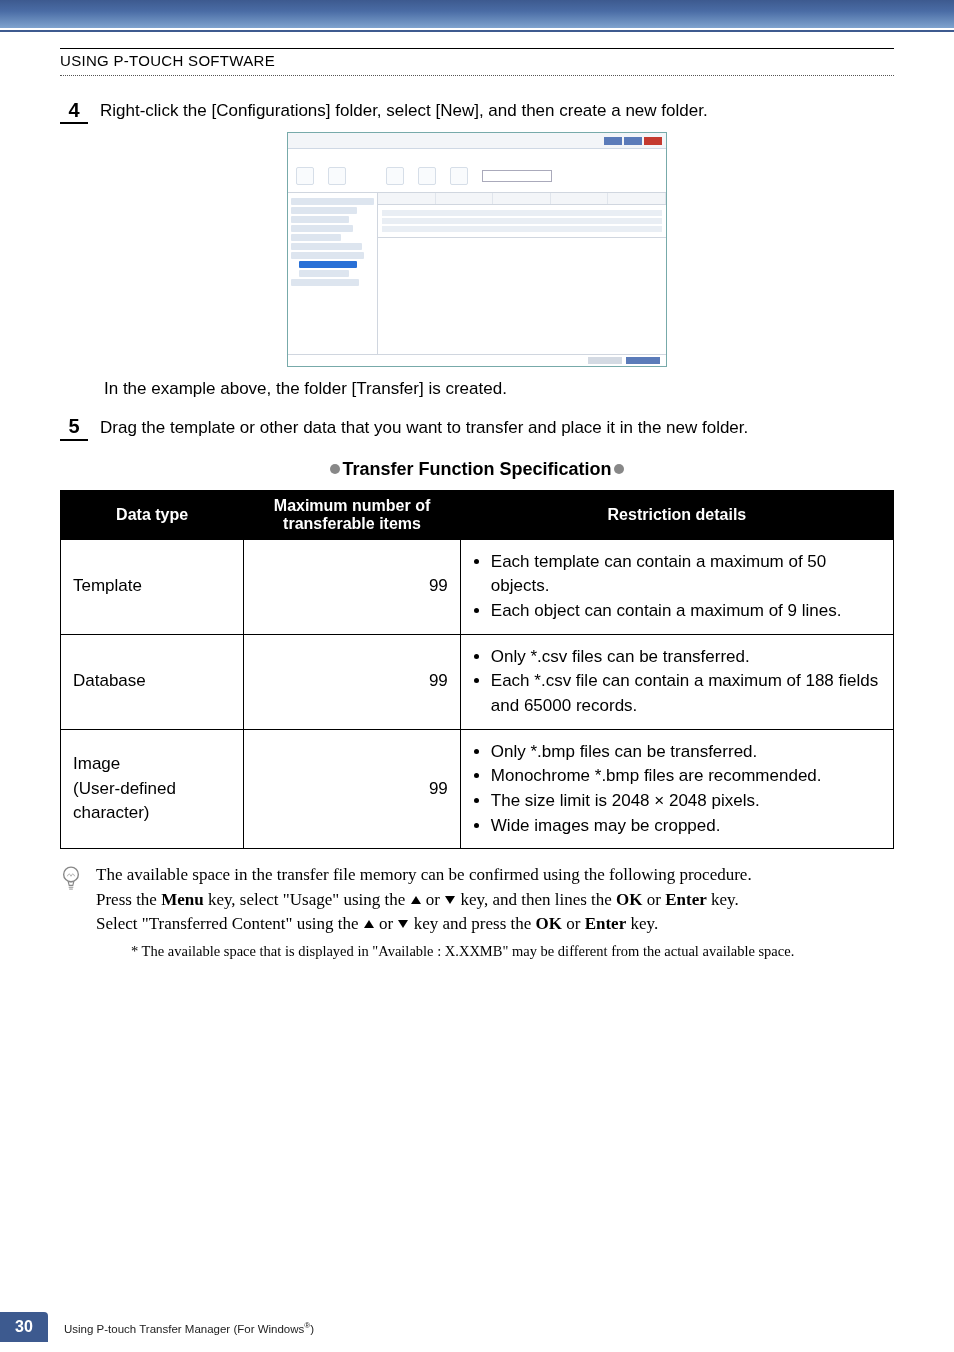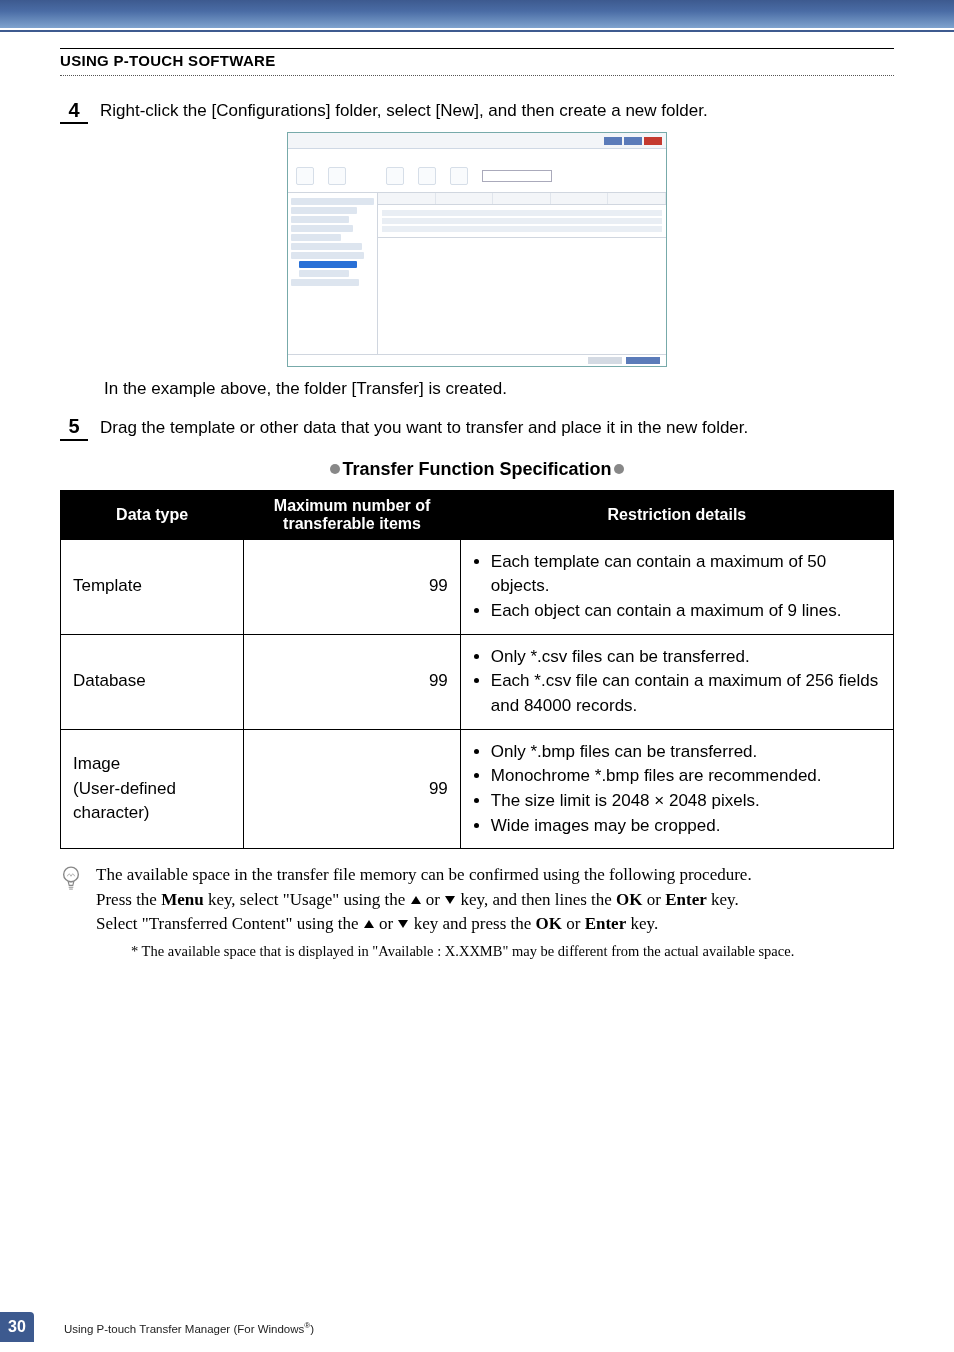--- a/index.html
+++ b/index.html
@@ -4,21 +4,21 @@
 <style>
   * { margin: 0; padding: 0; box-sizing: border-box; }
   body { font-family: Arial, Helvetica, sans-serif; font-size: 17px; color: #000; background: #fff; width: 954px; }
 
   .top-band { height: 28px; background: linear-gradient(#3d5a8f 0%, #4a6ca5 40%, #7fa3ce 100%); }
   .top-sep { height: 2px; background: #3d5a8f; margin-top: 2px; }
 
   .content { padding: 16px 60px 40px 60px; }
 
   .section-header {
-    font-weight: bold; font-size: 15px; letter-spacing: .3px;
+    font-weight: normal; font-size: 15px; letter-spacing: .3px;
     border-top: 1px solid #000; border-bottom: 1px dotted #555;
     padding: 3px 0 6px 0; margin-bottom: 22px;
   }
 
   .step-row { display: flex; gap: 12px; margin: 4px 0 8px 0; }
   .step-num {
     min-width: 28px; height: 26px; display: flex; align-items: center; justify-content: center;
     font-weight: bold; font-size: 20px; border-bottom: 2px solid #000;
     font-family: Arial, sans-serif;
   }
@@ -66,21 +66,21 @@
   .note-icon { width: 26px; padding-top: 2px; }
   .bulb-svg { width: 22px; height: 28px; }
   .note-text { flex: 1; font-family: Georgia, 'Times New Roman', serif; font-size: 17px; line-height: 1.45; }
   .note-text .arrow { display: inline-block; width: 0; height: 0; border-left: 5px solid transparent; border-right: 5px solid transparent; vertical-align: 1px; margin: 0 1px; }
   .arrow.up { border-bottom: 8px solid #000; }
   .arrow.down { border-top: 8px solid #000; }
   .foot-star { font-family: Georgia, 'Times New Roman', serif; font-size: 14.5px; margin-top: 4px; margin-left: 35px; }
 
   .page-foot { position: relative; margin-top: 300px; height: 40px; }
   .page-tab {
-    position: absolute; left: 0; bottom: 0; width: 34px; height: 30px;
+    position: absolute; left: 0; bottom: 0; width: 48px; height: 30px;
     background: #3d5a8f; color: #fff; display: flex; align-items: center; justify-content: center;
     font-weight: bold; font-size: 16px; border-top-right-radius: 4px;
   }
   .page-foot-label { position: absolute; left: 64px; bottom: 7px; font-size: 11.5px; color: #222; }
   .page-foot-label sup { font-size: 8px; }
 </style>
 </head>
 <body>
 
 <div class="top-band"></div>
@@ -180,21 +180,21 @@
               <li>Each object can contain a maximum of 9 lines.</li>
             </ul>
           </td>
         </tr>
         <tr>
           <td>Database</td>
           <td class="center">99</td>
           <td>
             <ul>
               <li>Only *.csv files can be transferred.</li>
-              <li>Each *.csv file can contain a maximum of 256 fields and 84000 records.</li>
+              <li>Each *.csv file can contain a maximum of 188 fields and 65000 records.</li>
             </ul>
           </td>
         </tr>
         <tr>
           <td>Image<br>(User-defined character)</td>
           <td class="center">99</td>
           <td>
             <ul>
               <li>Only *.bmp files can be transferred.</li>
               <li>Monochrome *.bmp files are recommended.</li>

